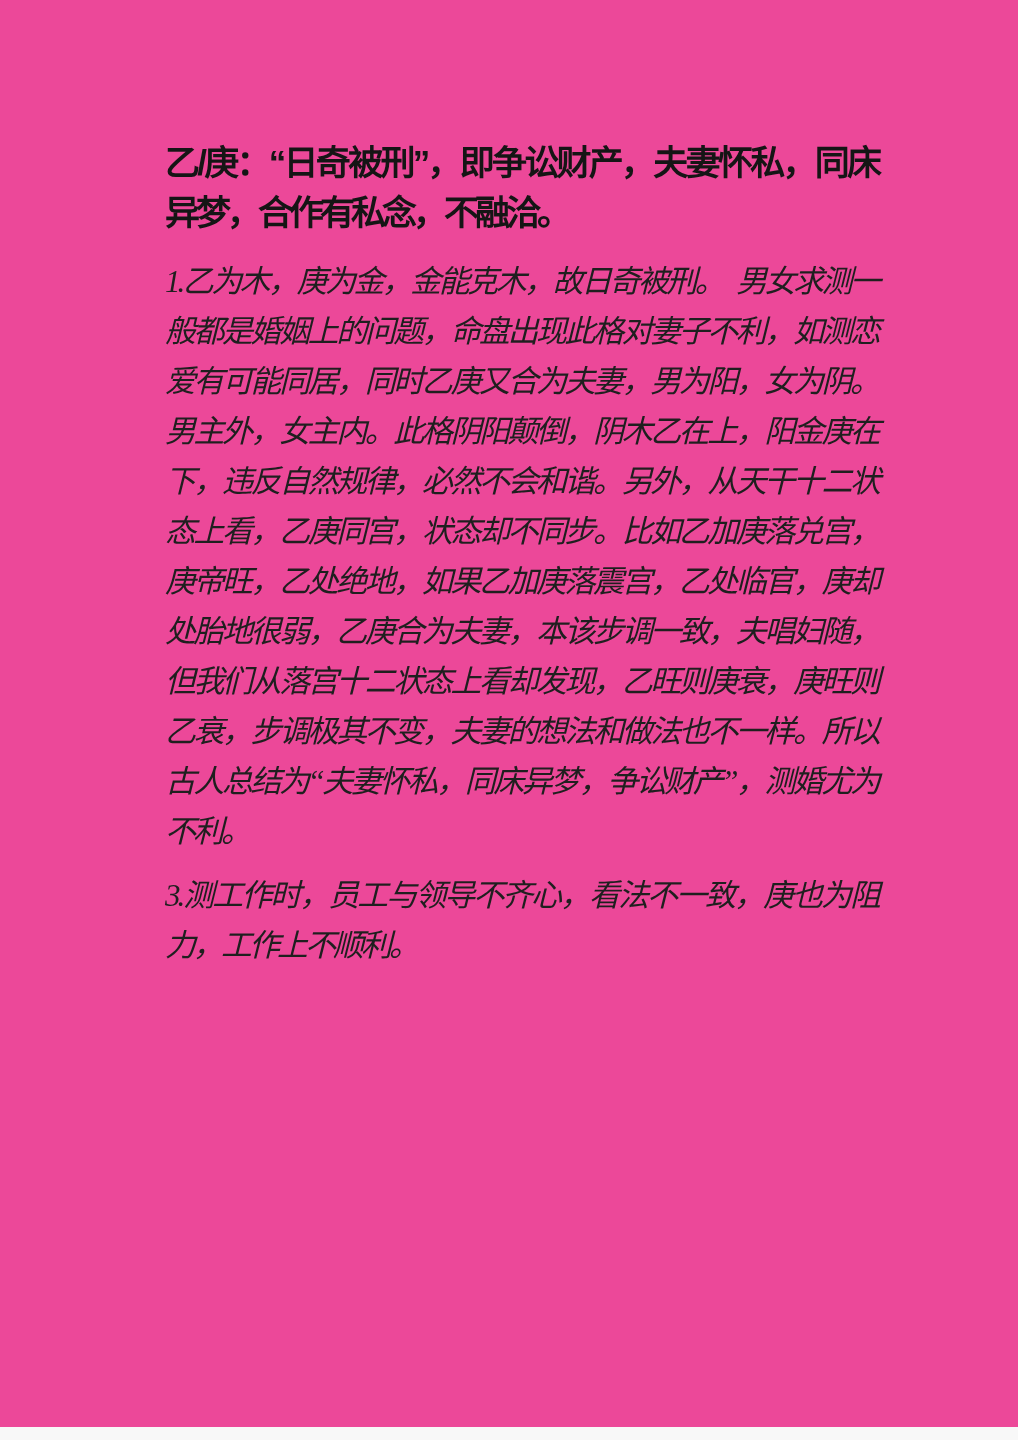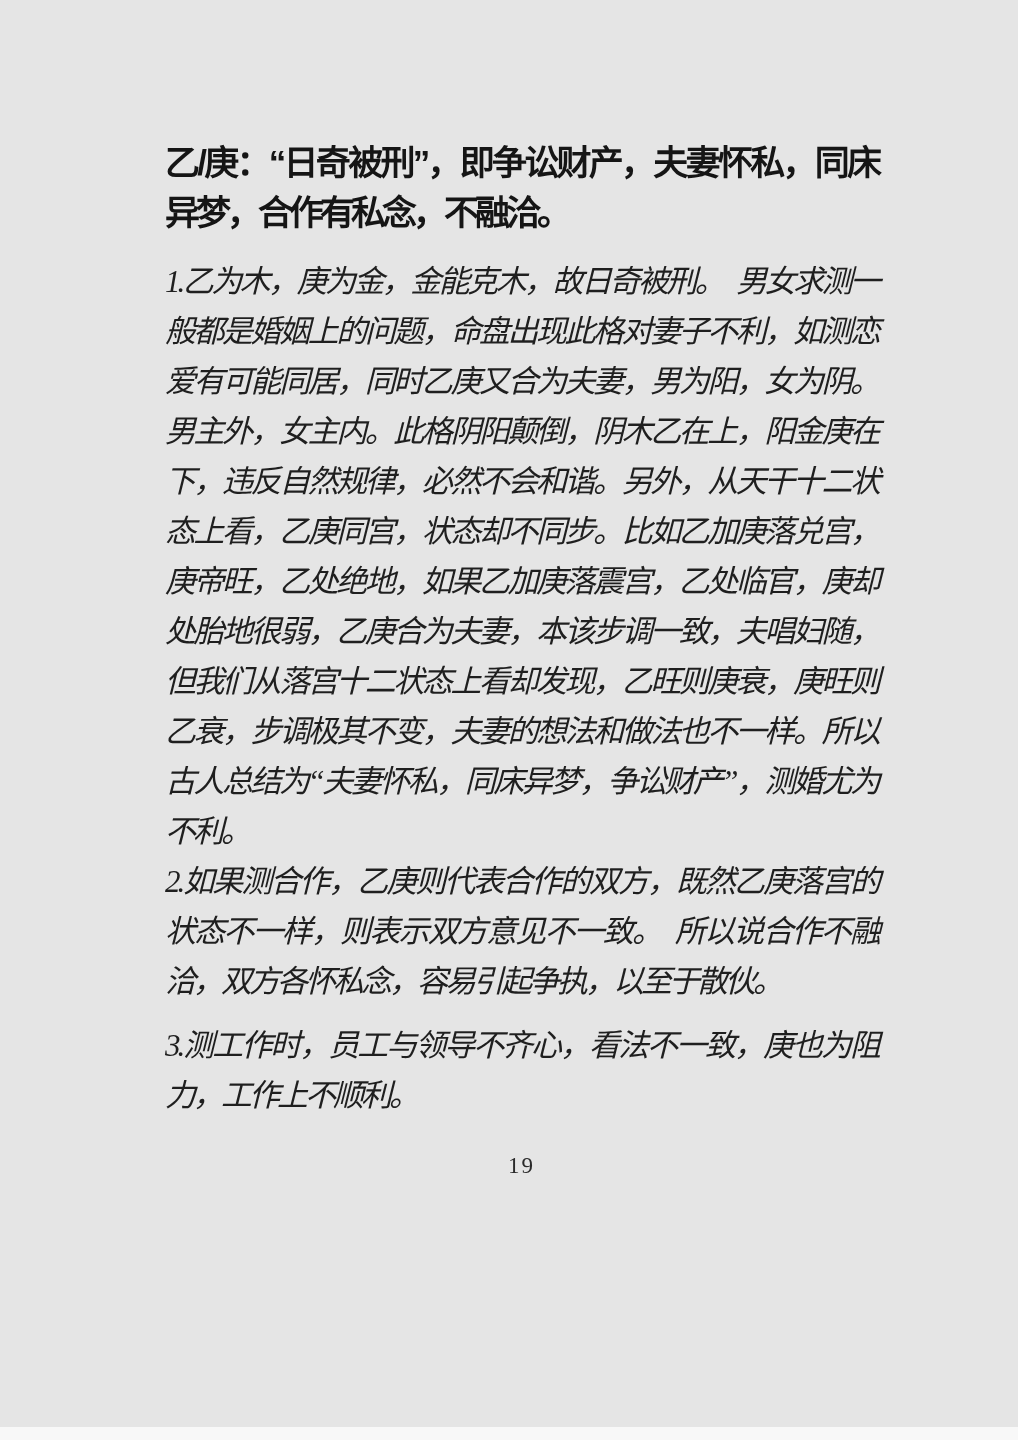--- a/index.html
+++ b/index.html
@@ -11,21 +11,21 @@
     width: 1018px;
     height: 1440px;
     overflow: hidden;
     position: relative;
   }
   .page {
     box-sizing: border-box;
     position: relative;
     width: 1018px;
     height: 1440px;
-    background: #e5e5e5;
+    background: #ec4899;
     padding: 138px 140px 0 165px;
   }
   .doc-title {
     margin: 0 0 19px 0;
     font-family: "Liberation Sans", sans-serif;
     font-weight: 700;
     font-size: 35px;
     line-height: 50px;
     letter-spacing: -4px;
     text-align: justify;
@@ -65,22 +65,20 @@
 </style>
 </head>
 <body>
 
 <div class="page">
 
   <h1 class="doc-title">乙/庚：“日奇被刑”，即争讼财产，夫妻怀私，同床异梦，合作有私念，不融洽。</h1>
 
   <p class="para">1.乙为木，庚为金，金能克木，故日奇被刑。　男女求测一般都是婚姻上的问题，命盘出现此格对妻子不利，如测恋爱有可能同居，同时乙庚又合为夫妻，男为阳，女为阴。男主外，女主内。此格阴阳颠倒，阴木乙在上，阳金庚在下，违反自然规律，必然不会和谐。另外，从天干十二状态上看，乙庚同宫，状态却不同步。比如乙加庚落兑宫，庚帝旺，乙处绝地，如果乙加庚落震宫，乙处临官，庚却处胎地很弱，乙庚合为夫妻，本该步调一致，夫唱妇随，但我们从落宫十二状态上看却发现，乙旺则庚衰，庚旺则乙衰，步调极其不变，夫妻的想法和做法也不一样。所以古人总结为“夫妻怀私，同床异梦，争讼财产”，测婚尤为不利。</p>
 
-  <p class="para">2.如果测合作，乙庚则代表合作的双方，既然乙庚落宫的状态不一样，则表示双方意见不一致。　所以说合作不融洽，双方各怀私念，容易引起争执，以至于散伙。</p>
 
   <p class="para gap-before">3.测工作时，员工与领导不齐心，看法不一致，庚也为阻力，工作上不顺利。</p>
 
 
-  <div class="page-number">19</div>
 
   <div class="bottom-edge"></div>
 
 </div>
 
 </body></html>

